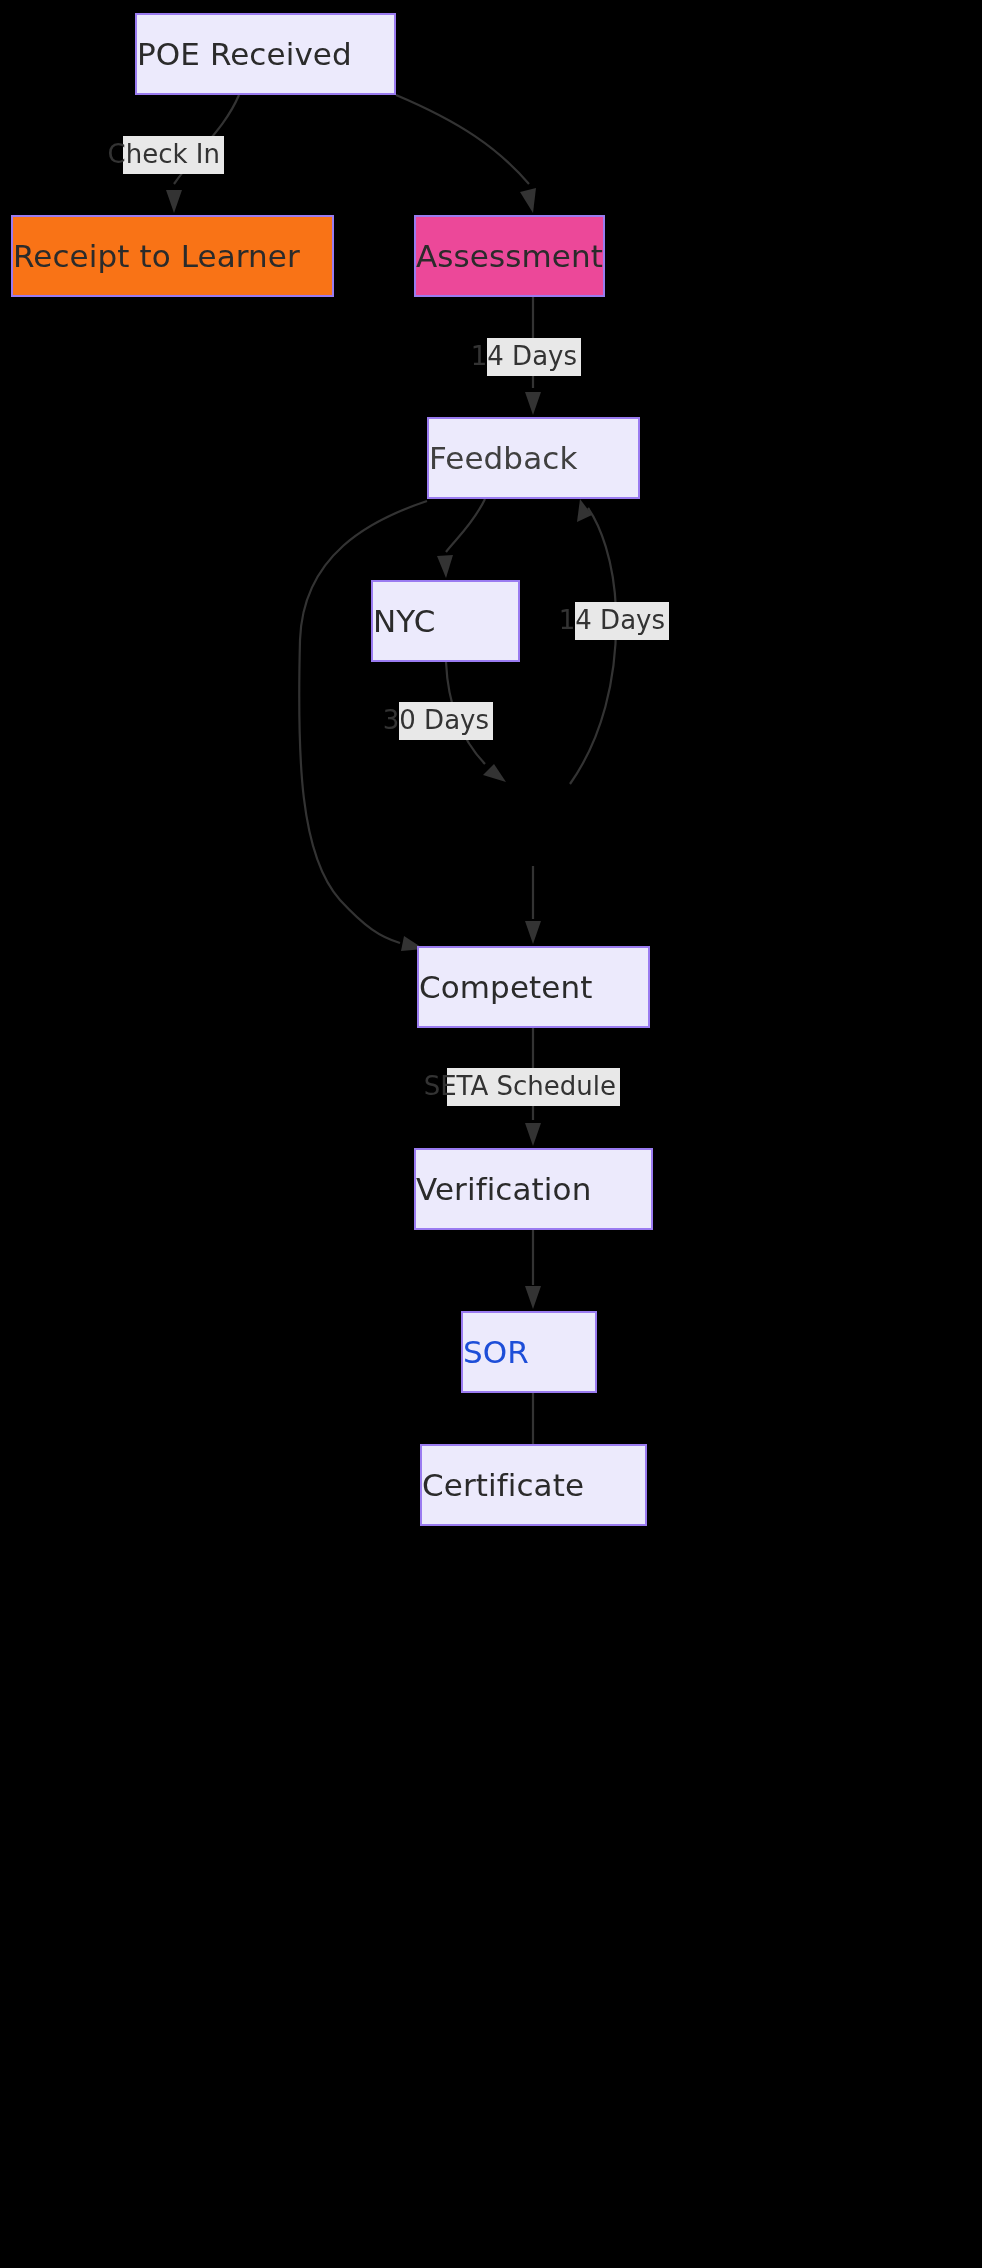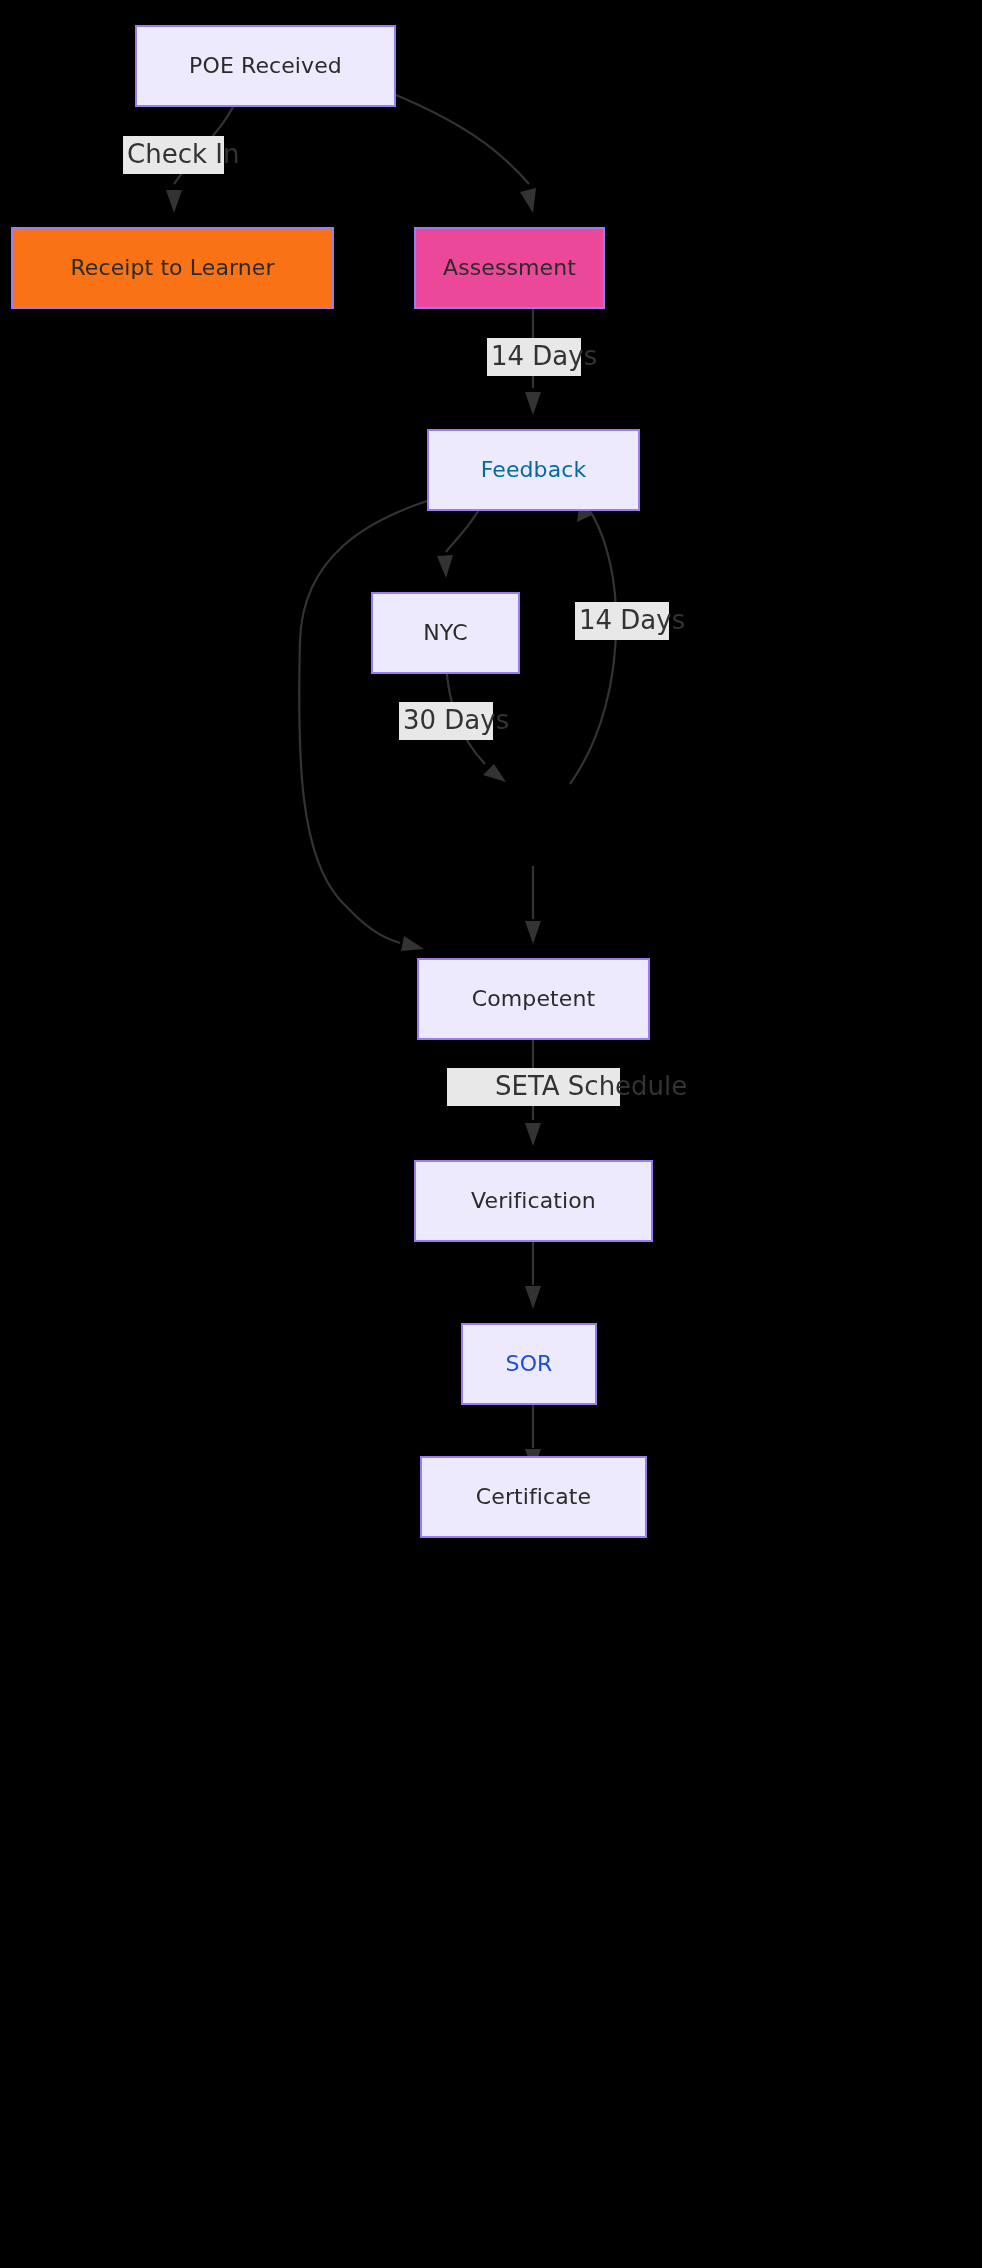--- a/index.html
+++ b/index.html
@@ -43,44 +43,43 @@
 
   
   .node {
     position: absolute;
     z-index: 2;
     box-sizing: border-box;
     background: #ECEAFC;
     border: 2.5px solid #9A7BF0;
     display: flex;
     align-items: center;
-    justify-content: center;
+    justify-content: flex-start;
     color: #2b2b2b;
-    font-size: 22px;
+    font-size: 31px;
     font-weight: 400;
     letter-spacing: 0.1px;
     line-height: 1;
     white-space: nowrap;
-    margin-top: 12px;
   }
 
   
   .edge-label {
     position: absolute;
     z-index: 3;
     box-sizing: border-box;
     background: #E8E8E8;
     color: #333333;
     font-size: 26px;
     line-height: 1;
     padding: 7px 4px 9px 4px;
     white-space: nowrap;
     display: flex;
     align-items: center;
-    justify-content: flex-start;
+    justify-content: flex-end;
   }
 </style>
 </head>
 <body style="background: rgb(0, 0, 0);">
 
 <div id="diagram-root">
 
   <svg id="edge-layer" viewBox="0 0 982 2268" width="982" height="2268" xmlns="http://www.w3.org/2000/svg">
 
     <g>
@@ -142,21 +141,21 @@
 
   <div class="node" style="left: 135px; top: 13px; width: 261px; height: 82px; background: rgb(236, 234, 252); border-color: rgb(154, 123, 240); color: rgb(43, 43, 43);">
     <span>POE Received</span>
   </div>
   <div class="node" style="left: 11px; top: 215px; width: 323px; height: 82px; background: #f97316; border-color: rgb(154, 123, 240); color: rgb(43, 43, 43);">
     <span>Receipt to Learner</span>
   </div>
   <div class="node" style="left: 414px; top: 215px; width: 191px; height: 82px; background: #ec4899; border-color: rgb(154, 123, 240); color: rgb(43, 43, 43);">
     <span>Assessment</span>
   </div>
-  <div class="node" style="left: 427px; top: 417px; width: 213px; height: 82px; background: rgb(236, 234, 252); border-color: rgb(154, 123, 240); color: #0369a1;">
+  <div class="node" style="left: 427px; top: 417px; width: 213px; height: 82px; background: rgb(236, 234, 252); border-color: rgb(154, 123, 240); color: #404040;">
     <span>Feedback</span>
   </div>
   <div class="node" style="left: 371px; top: 580px; width: 149px; height: 82px; background: rgb(236, 234, 252); border-color: rgb(154, 123, 240); color: rgb(43, 43, 43);">
     <span>NYC</span>
   </div>
   <div class="node" style="left: 417px; top: 946px; width: 233px; height: 82px; background: rgb(236, 234, 252); border-color: rgb(154, 123, 240); color: rgb(43, 43, 43);">
     <span>Competent</span>
   </div>
   <div class="node" style="left: 414px; top: 1148px; width: 239px; height: 82px; background: rgb(236, 234, 252); border-color: rgb(154, 123, 240); color: rgb(43, 43, 43);">
     <span>Verification</span>

